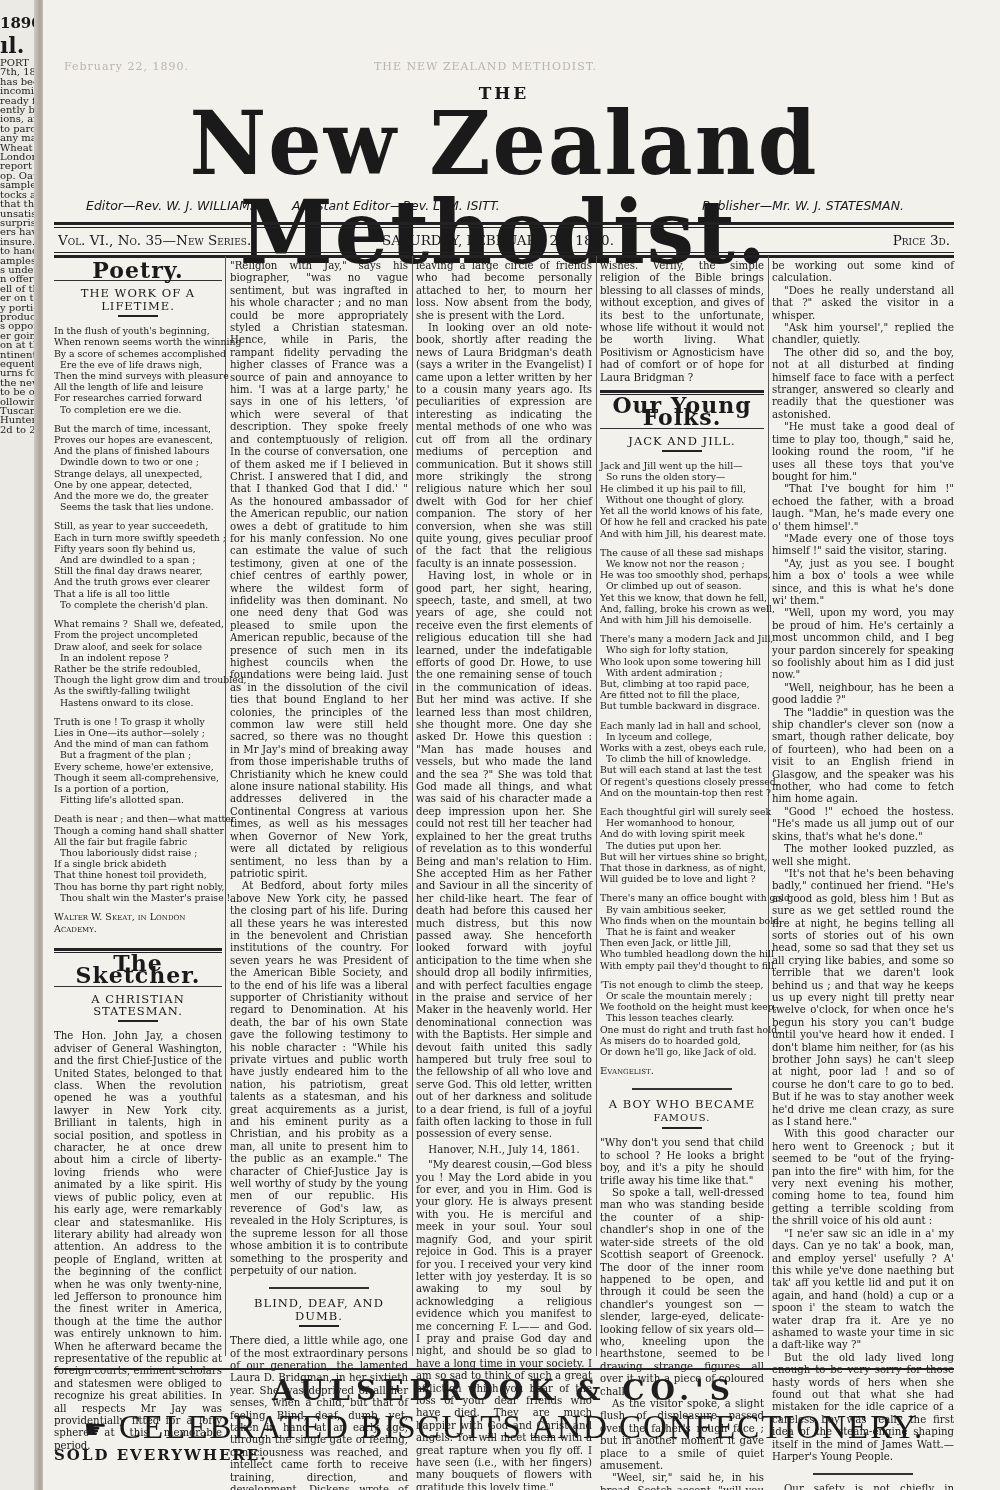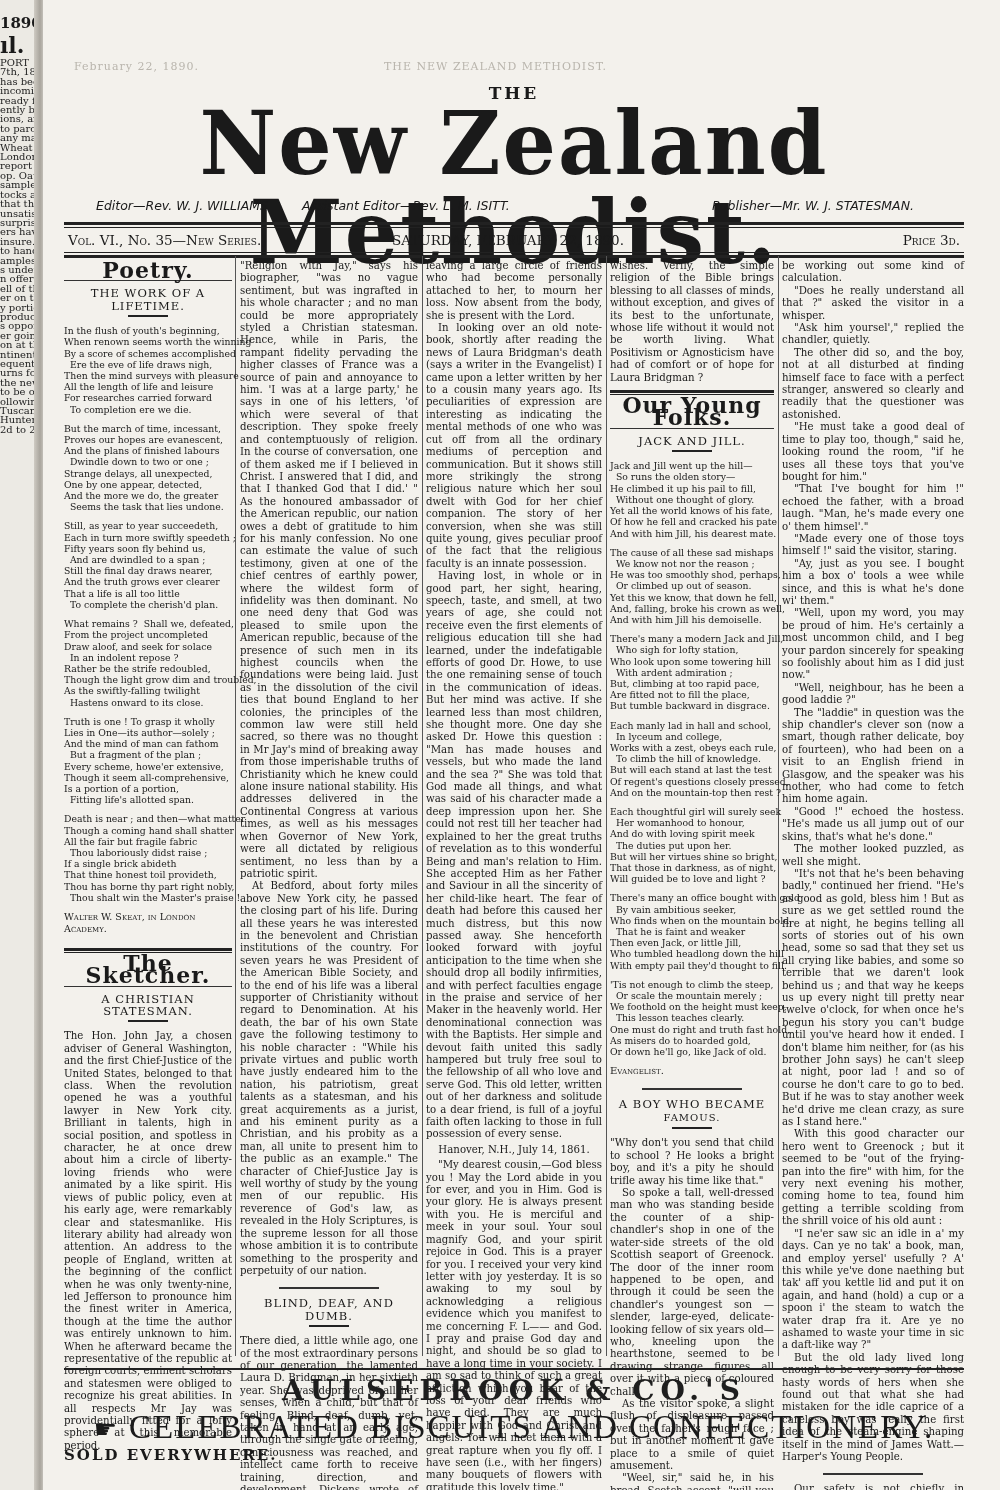--- a/index.html
+++ b/index.html
@@ -2,21 +2,21 @@
 <html><head>
 <meta charset="utf-8">
 <style>
   html,body{margin:0;padding:0;}
   body{width:1000px;height:1490px;background:#f3f1ec;position:relative;overflow:hidden;font-family:"DejaVu Serif",serif;color:#1a1a1a;}
   .left-strip{position:absolute;left:0;top:0;width:42px;height:1490px;background:#eceae4;border-right:1px solid #bdbab3;overflow:hidden;}
   .left-strip .gutter{position:absolute;right:-4px;top:0;width:12px;height:1490px;background:linear-gradient(90deg,#cfcbc3,#a9a59d,#d7d4cd);}
   .left-strip .snip{font-size:10px;line-height:9.4px;white-space:nowrap;text-align:right;padding-right:14px;color:#222;}
   .left-strip .snip-head{font-size:15px;font-weight:bold;padding:14px 14px 0 0;text-align:right;}
   .left-strip .snip-gothic{font-size:22px;font-weight:bold;text-align:left;padding-right:30px;}
-  .page{position:absolute;left:64px;top:0;width:900px;height:1292px;}
+  .page{position:absolute;left:54px;top:0;width:900px;height:1292px;}
   .ghost{position:absolute;top:60px;left:0;width:900px;font-size:11px;color:#b9b5ad;letter-spacing:1px;}
   .ghost .l{position:absolute;left:10px;} .ghost .c{position:absolute;left:320px;} 
   .the{position:absolute;top:83px;left:0;width:900px;text-align:center;font-weight:bold;font-size:17px;letter-spacing:3px;}
   .masthead{position:absolute;top:104px;left:0;width:900px;text-align:center;font-family:"DejaVu Serif",serif;font-weight:bold;font-size:84px;line-height:84px;letter-spacing:2px;transform:scaleY(1.05);}
   .staff{position:absolute;top:198px;left:0;width:900px;font-family:"DejaVu Sans",sans-serif;font-style:italic;font-size:12.5px;}
   .staff .ed{position:absolute;left:32px;} .staff .ae{position:absolute;left:238px;} .staff .pub{position:absolute;right:50px;}
   .rule-top{position:absolute;top:222px;left:0;width:900px;border-top:3px solid #222;border-bottom:1px solid #222;height:2px;}
   .dateline{position:absolute;top:232px;left:0;width:900px;font-size:13.5px;}
   .dateline .vol{position:absolute;left:4px;font-variant:small-caps;}
   .dateline .date{position:absolute;left:328px;}

